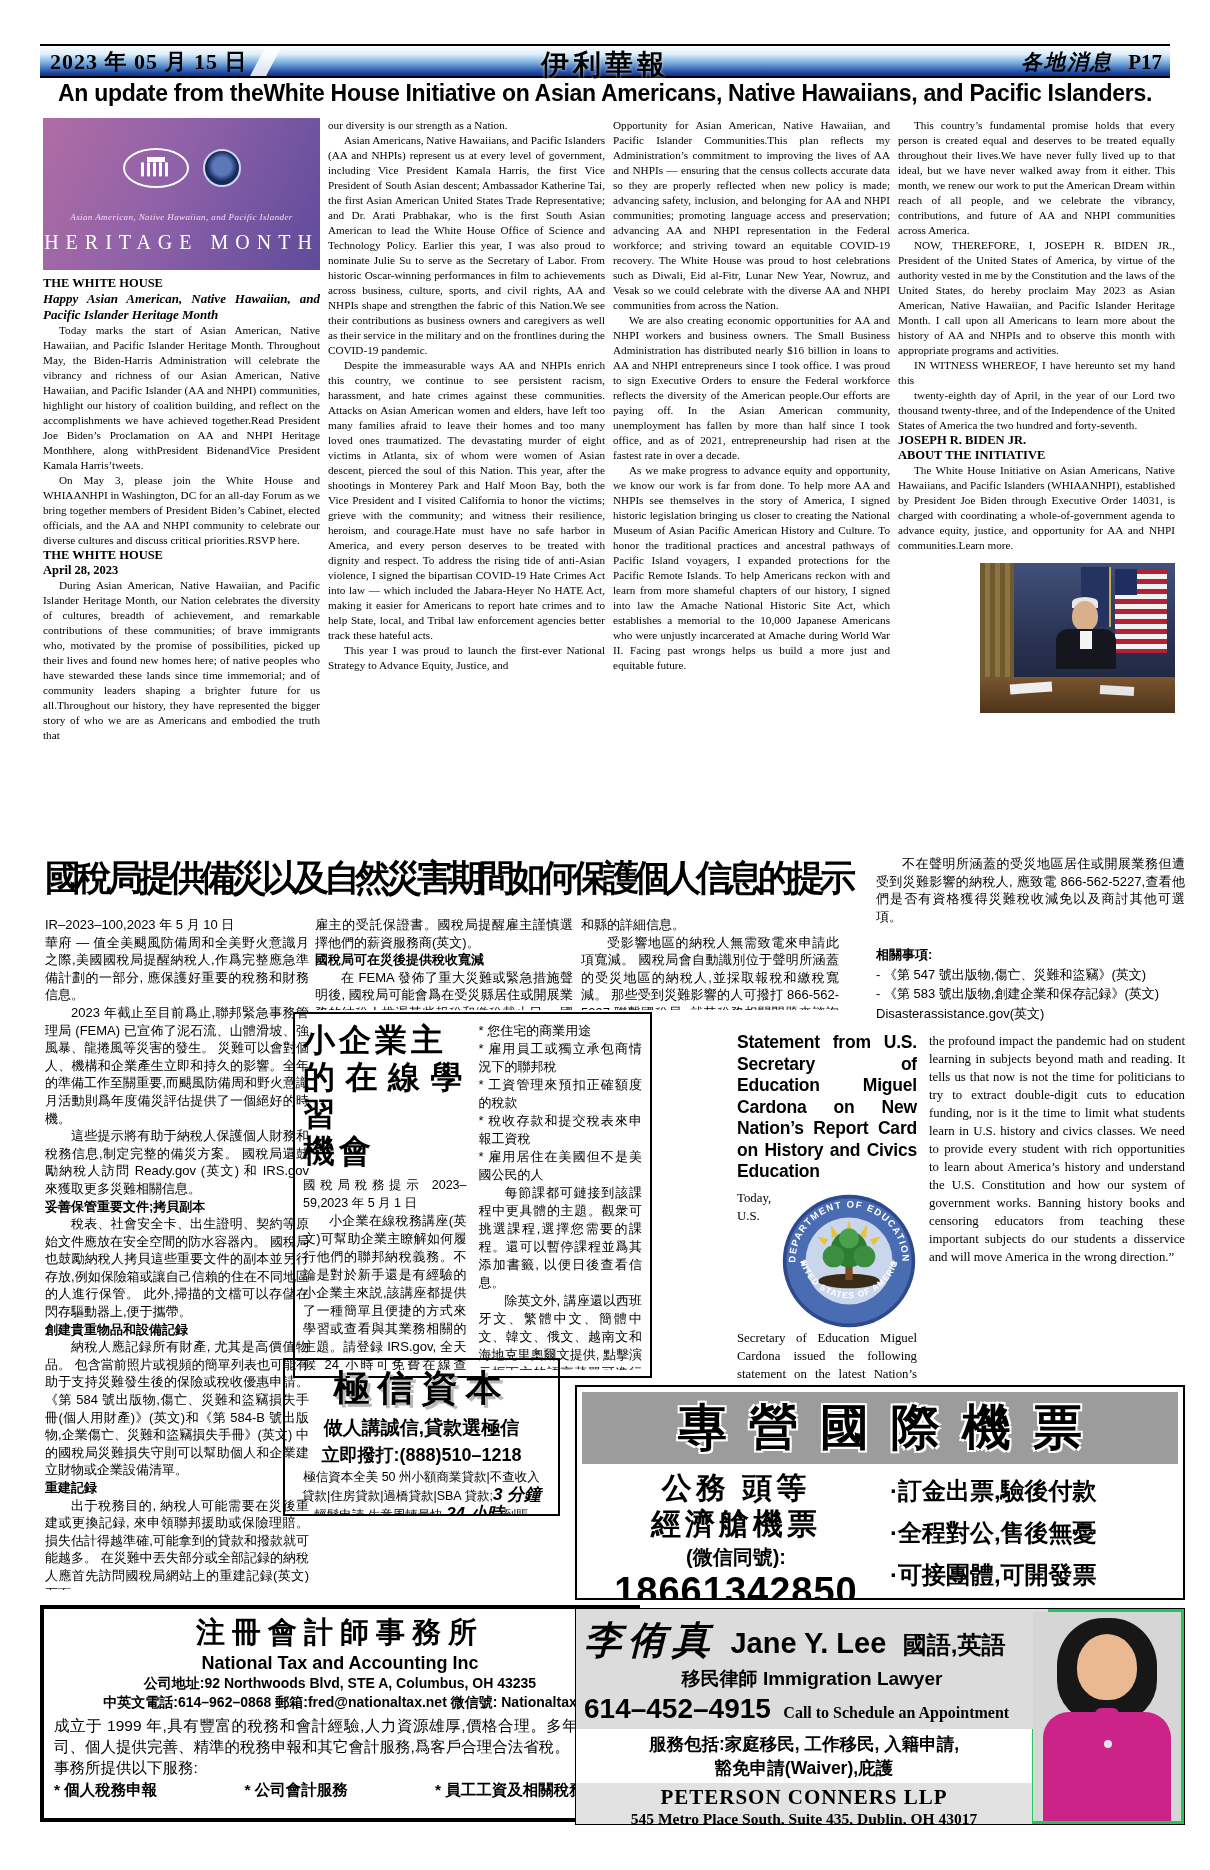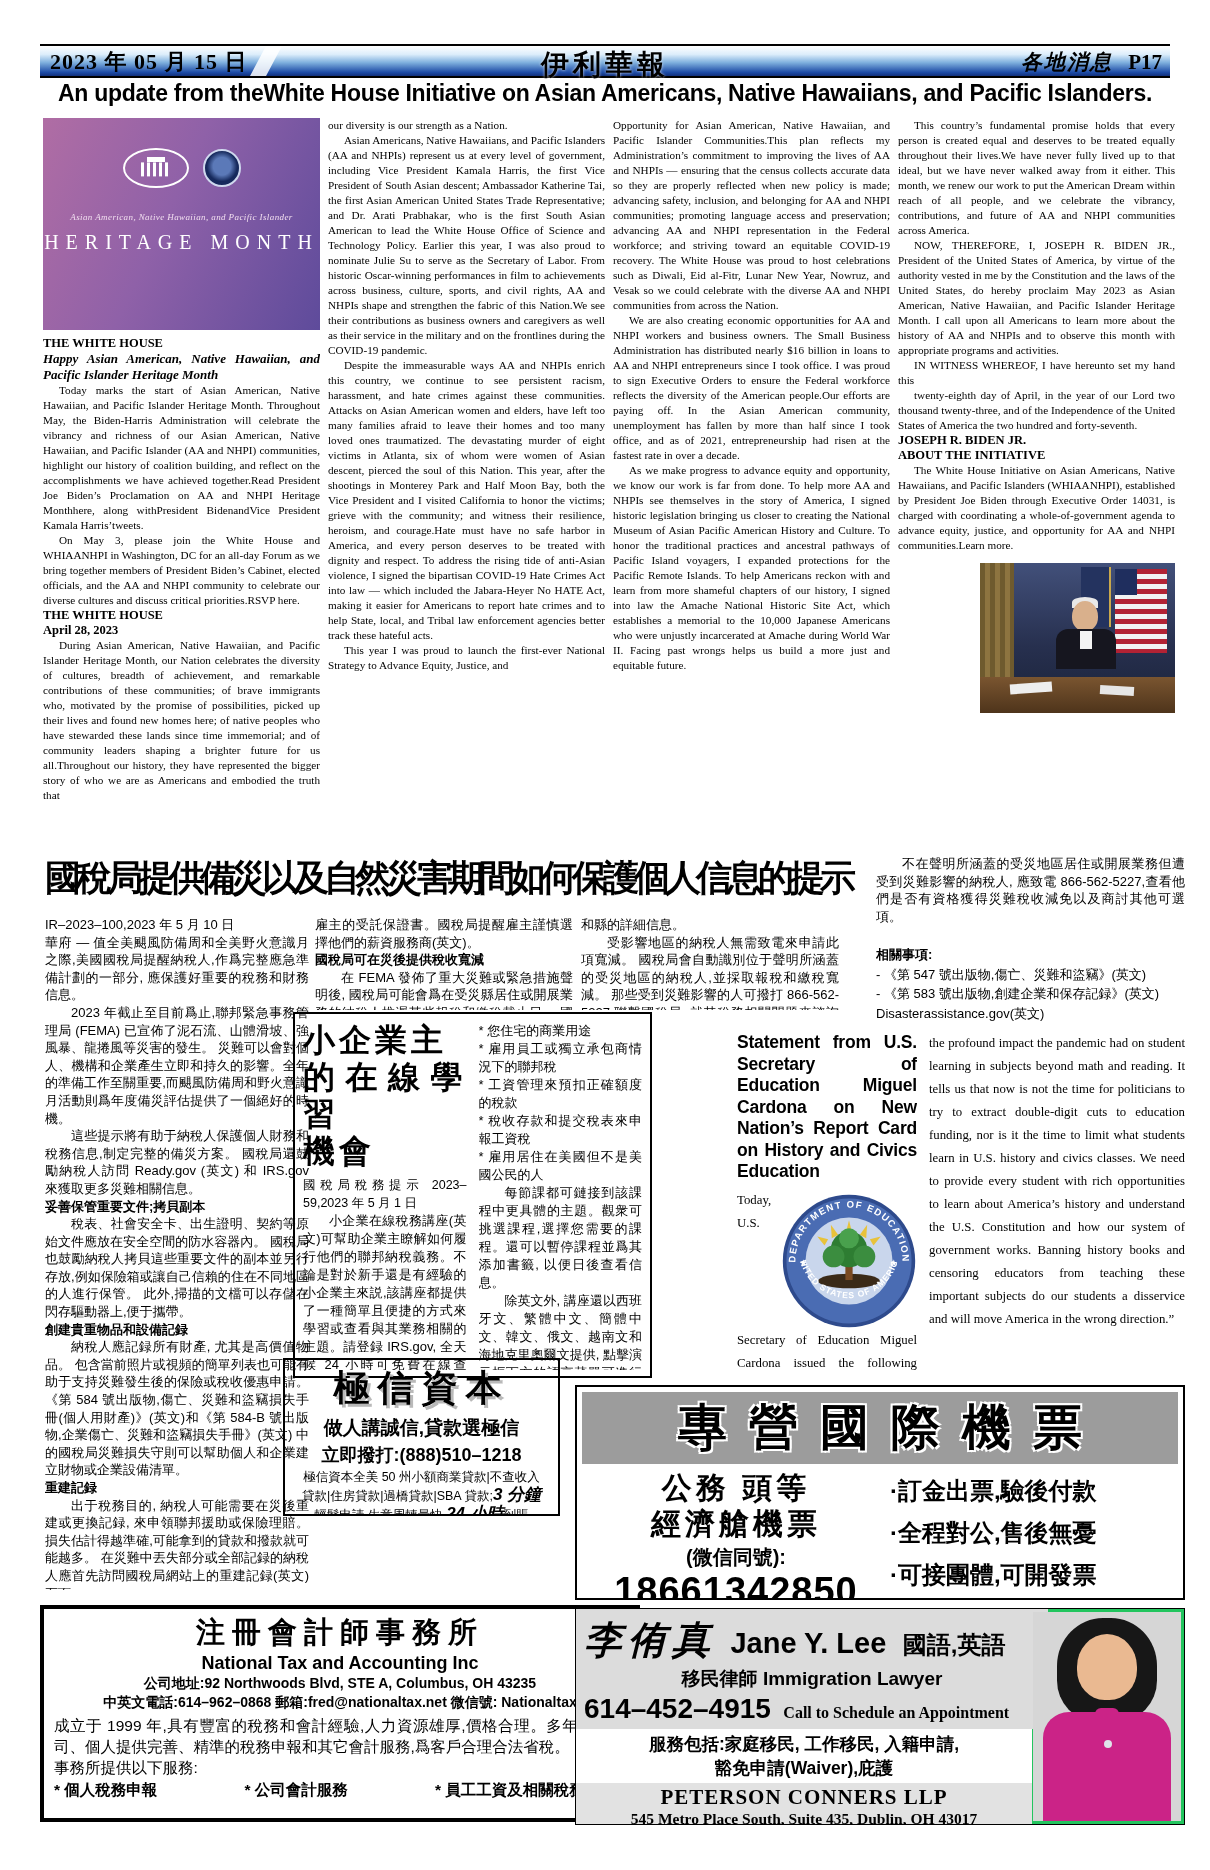--- a/index.html
+++ b/index.html
@@ -26,21 +26,21 @@
   .eng-headline{position:absolute;left:40px;top:80px;width:1130px;text-align:center;
     font-family:"Liberation Sans","DejaVu Sans",sans-serif;font-weight:bold;font-size:23px;
     letter-spacing:-.3px;}
   .eng-cols{position:absolute;left:43px;top:118px;width:1132px;height:734px;display:flex;gap:8px;}
   .ecol{width:277px;height:734px;overflow:hidden;font-size:11.2px;line-height:15px;text-align:justify;}
   .ecol p{margin:0;}
   .ecol .ind{text-indent:16px;}
   .kicker{font-weight:bold;font-size:12.5px;}
   .subhead{font-weight:bold;font-style:italic;font-size:13px;line-height:16px;}
 
-  .banner{width:277px;height:212px;margin-bottom:6px;position:relative;overflow:hidden;
+  .banner{width:277px;height:152px;margin-bottom:6px;position:relative;overflow:hidden;
     background:linear-gradient(115deg,#b06da4 0%,#8f61a8 45%,#5e4b9b 100%);}
   .banner-inner{position:absolute;left:0;right:0;top:30px;text-align:center;color:#fff;}
   .logo-row{display:flex;justify-content:center;align-items:center;gap:14px;margin-bottom:22px;}
   .wh-oval{width:66px;height:40px;border:2px solid #fff;border-radius:50%;position:relative;}
   .wh-oval i{position:absolute;left:50%;top:50%;width:30px;height:14px;transform:translate(-50%,-40%);
     background:repeating-linear-gradient(90deg,#fff 0 3px,transparent 3px 6px);}
   .wh-oval b{position:absolute;left:50%;top:7px;width:18px;height:5px;transform:translateX(-50%);background:#fff;}
   .dol-seal{width:38px;height:38px;border-radius:50%;background:radial-gradient(circle at 50% 45%,#5b79b8 0 35%,#16295c 60%);
     border:2px solid #cfd8ee;}
   .banner-org{font-style:italic;font-size:9px;color:#f2dff0;letter-spacing:.4px;margin-bottom:10px;}
@@ -87,21 +87,21 @@
   .sba-title{font-size:32px;line-height:37px;font-weight:bold;letter-spacing:4px;margin-bottom:6px;}
   .sba-date{font-size:12.5px;margin-bottom:2px;}
   .bullet{margin:0;}
 
   
   .stmt{position:absolute;left:737px;top:1032px;width:448px;height:346px;display:flex;gap:12px;}
   .stmt-l{width:180px;height:346px;overflow:hidden;}
   .stmt-r{width:256px;height:346px;overflow:hidden;}
   .stmt-title{font-family:"Liberation Sans",sans-serif;font-weight:bold;font-size:17.5px;line-height:21.5px;
     letter-spacing:-.2px;margin:0 0 6px 0;text-align:justify;}
-  .stmt p{margin:0;font-size:12.8px;line-height:23px;text-align:justify;}
+  .stmt p{margin:0;font-size:12.8px;line-height:18px;text-align:justify;}
   .seal-wrap{float:right;width:136px;height:136px;margin:4px 0 0 4px;}
 
   
   .ad-xuper{position:absolute;left:283px;top:1358px;width:277px;height:158px;border:2px solid #000;
     text-align:center;font-family:"Liberation Sans",sans-serif;padding:4px 2px;overflow:hidden;}
   .xp-name{font-size:36px;font-weight:900;letter-spacing:8px;text-shadow:3px 3px 0 #b9b9b9;}
   .xp-slogan{font-size:19px;font-weight:bold;margin-top:2px;}
   .xp-call{font-size:18px;font-weight:bold;margin-top:2px;}
   .xp-small{font-size:12.5px;line-height:16px;margin-top:2px;}
   .xp-big{font-size:17px;font-weight:bold;font-style:italic;}

